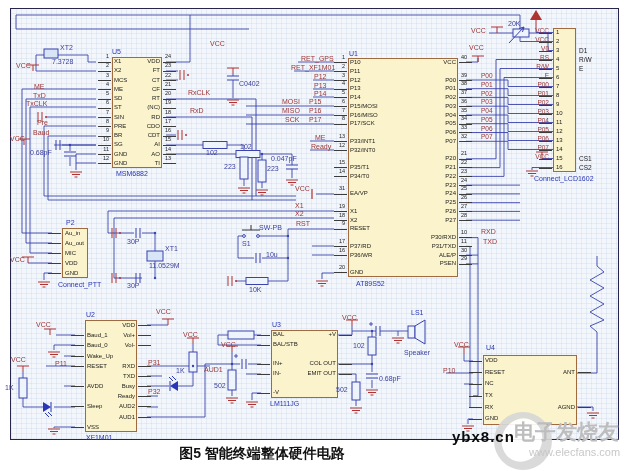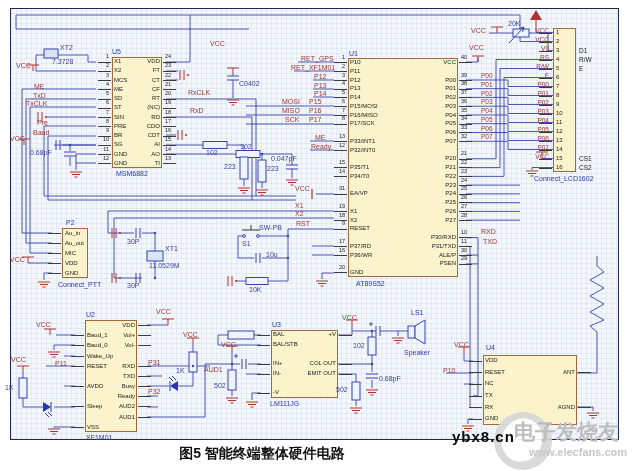--- a/index.html
+++ b/index.html
@@ -37,21 +37,21 @@
   .col-dark .lbl-row{color:#222;text-align:left;}
   .col-left .lbl-row{text-align:left;color:#9c3434;}
   .caption{position:absolute;left:0;top:445px;width:524px;text-align:center;
            font-size:14px;font-weight:bold;color:#111;z-index:6;}
   .wm-circle{position:absolute;left:494px;top:412px;width:58px;height:58px;border-radius:50%;
              background:#d7d7d7;z-index:5;opacity:.92;}
   .wm-circle::after{content:"";position:absolute;left:8px;top:6px;width:40px;height:44px;border-radius:50%;
              background:#fff;transform:rotate(25deg);}
   .wm-site{position:absolute;left:452px;top:428px;font-size:15px;font-weight:bold;color:#0a0a0a;z-index:6;letter-spacing:1px;}
   .wm-brand{position:absolute;left:514px;top:418px;font-size:21px;font-weight:bold;color:#bdbdbd;z-index:6;}
-  .wm-url{position:absolute;left:529px;top:446px;font-size:11px;font-weight:bold;color:#c8c8c8;z-index:6;}
+  .wm-url{position:absolute;left:529px;top:446px;font-size:11px;font-weight:normal;color:#c8c8c8;z-index:6;}
 </style>
 </head>
 <body>
 
 <div class="paper"></div>
 
 <svg class="wires" width="638" height="471" viewBox="0 0 638 471">
   <defs>
     <g id="gnd" stroke="#b03333" stroke-width="1">
       <line x1="-6" y1="0" x2="6" y2="0"></line>

